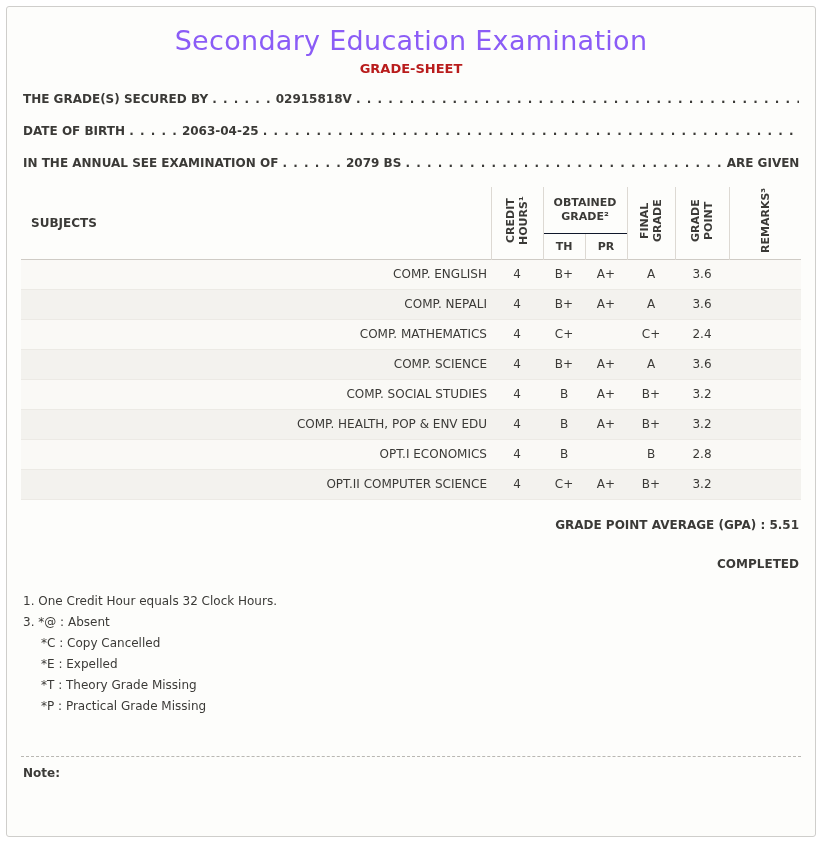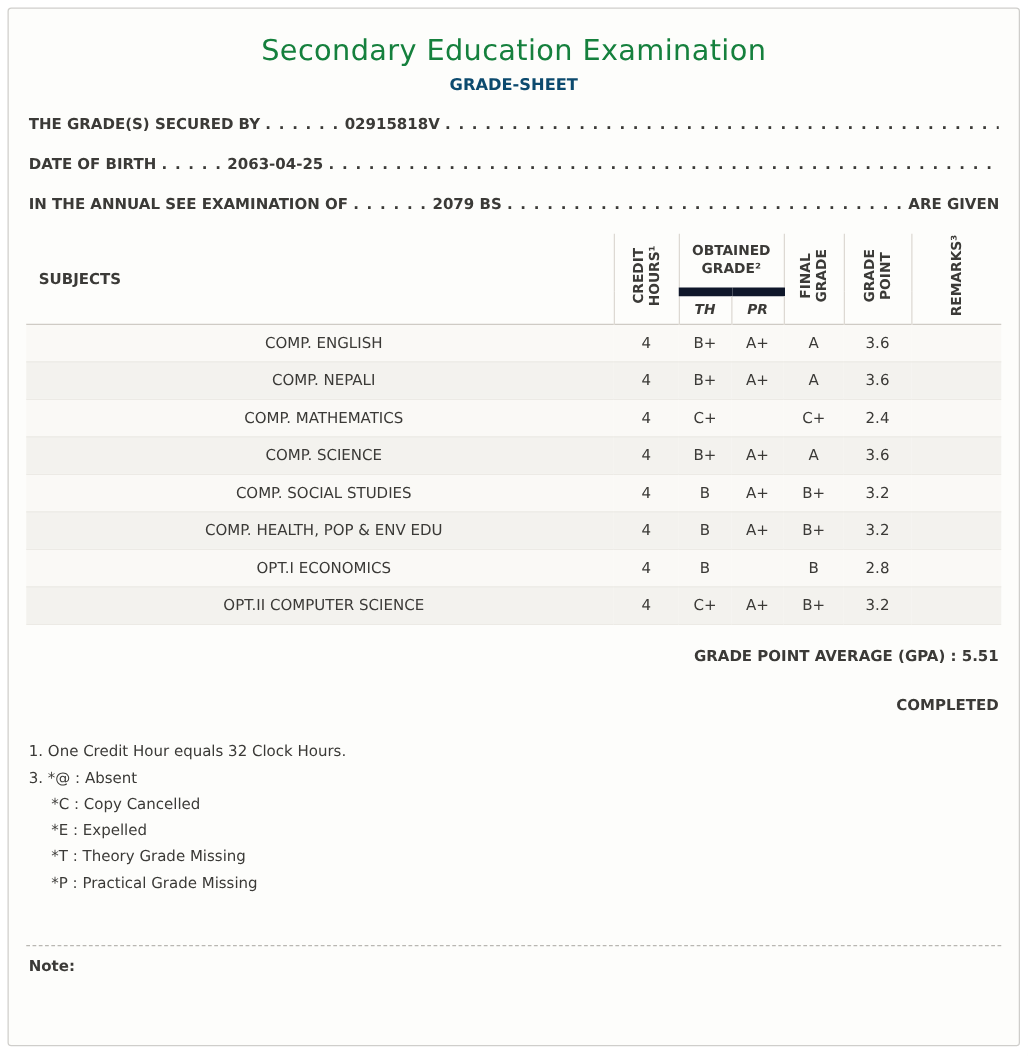--- a/index.html
+++ b/index.html
@@ -13,32 +13,32 @@
   .page {
     margin: 6px;
     min-height: 831px;
     border: 1px solid #cfcecb;
     border-radius: 3px;
     background: #fdfdfb;
     padding: 20px 14px 12px;
   }
   .title {
     text-align: center;
-    color: #15803d;
-    font-size: 23px;
+    color: #8b5cf6;
+    font-size: 27px;
     font-weight: 400;
     letter-spacing: 0.3px;
     line-height: 28px;
     margin-bottom: 6px;
   }
   .subtitle {
     text-align: center;
     font-size: 13px;
     font-weight: 700;
-    color: #0c4a6e;
+    color: #b91c1c;
     line-height: 16px;
     margin-bottom: 14px;
   }
   .info-line {
     font-weight: 700;
     font-size: 12px;
     line-height: 16px;
     margin: 0 2px 16px 2px;
     white-space: nowrap;
     overflow: hidden;
@@ -52,40 +52,40 @@
     font-size: 11px;
     vertical-align: middle;
     text-align: center;
     border-left: 1px solid #ddd9d3;
     padding: 2px;
   }
   .grades thead tr:first-child th:first-child { border-left: none; }
   .grades thead { border-bottom: 1px solid #cfcbc5; }
   .grades thead th.subjects-h { text-align: left; padding-left: 10px; font-size: 12px; }
   .grades thead th.group { height: 46px; line-height: 14px; }
-  .grades thead th.sub { height: 26px; border-top: 7px solid #0f172a; font-style: italic; }
+  .grades thead th.sub { height: 26px; border-top: 1px solid #0f172a; }
   .vtext {
     display: inline-block;
     writing-mode: vertical-rl;
     transform: rotate(180deg);
     height: 64px;
     line-height: 1.2;
     white-space: normal;
     font-weight: 700;
     font-size: 11px;
   }
   .grades tbody tr:nth-child(odd)  { background: #faf9f6; }
   .grades tbody tr:nth-child(even) { background: #f3f2ee; }
   .grades tbody td {
     padding: 7px 4px;
     line-height: 15px;
     text-align: center;
     border-bottom: 1px solid #eceae5;
   }
-  .grades tbody td.subj { text-align: center; padding-left: 10px; }
+  .grades tbody td.subj { text-align: right; padding-left: 10px; }
 
   .summary-gpa {
     text-align: right;
     font-weight: 700;
     margin-top: 18px;
     line-height: 15px;
     padding-right: 2px;
   }
   .summary-status {
     text-align: right;

